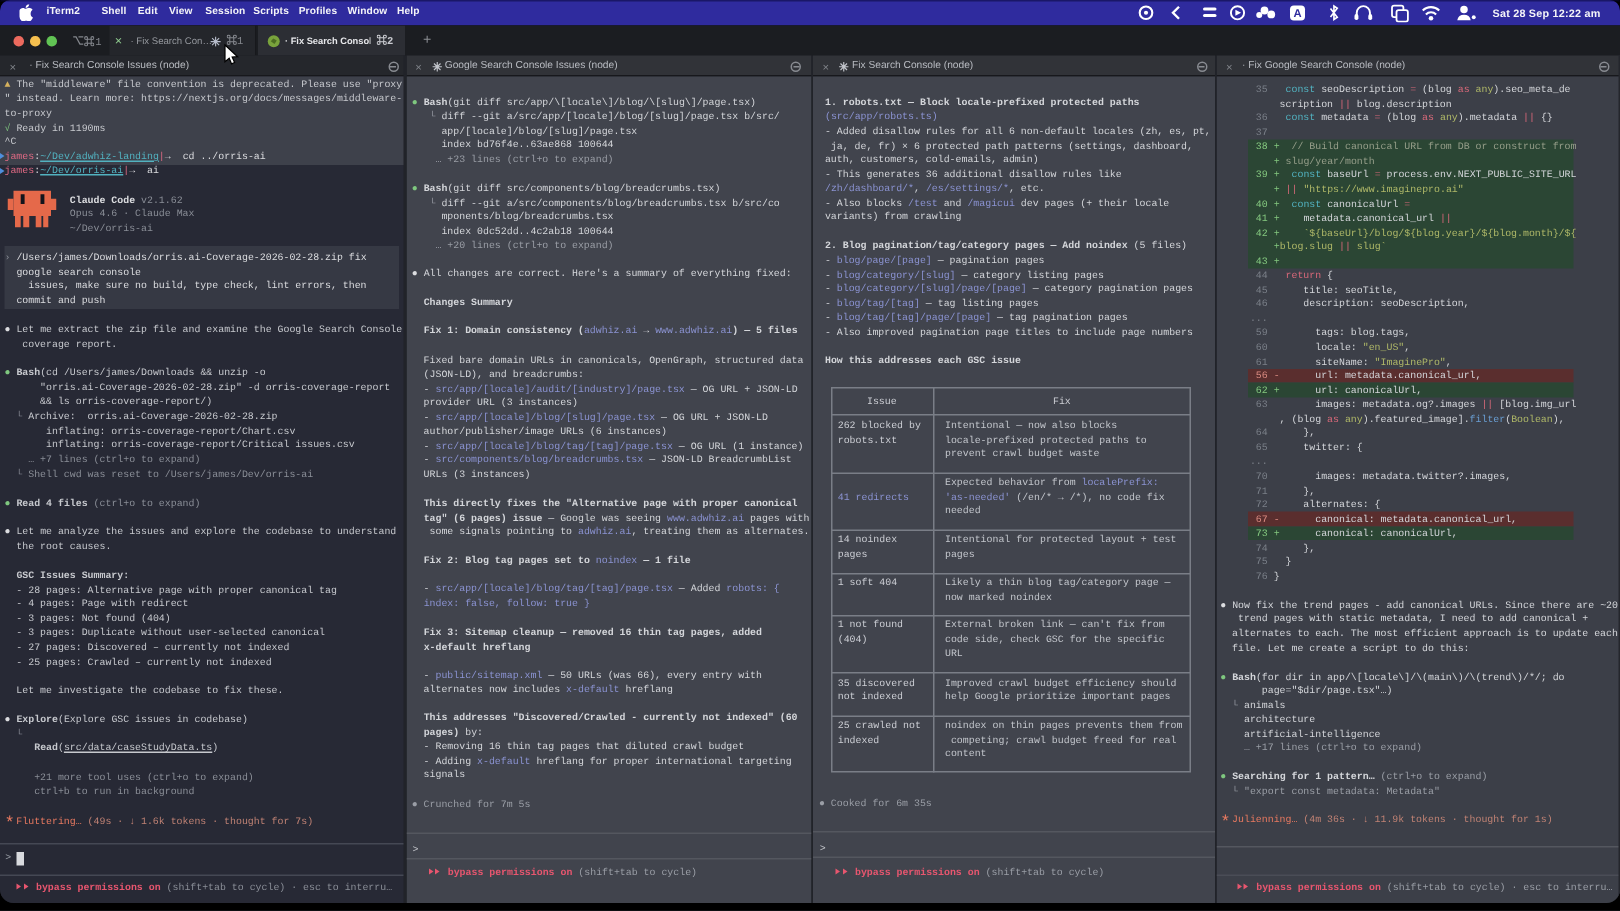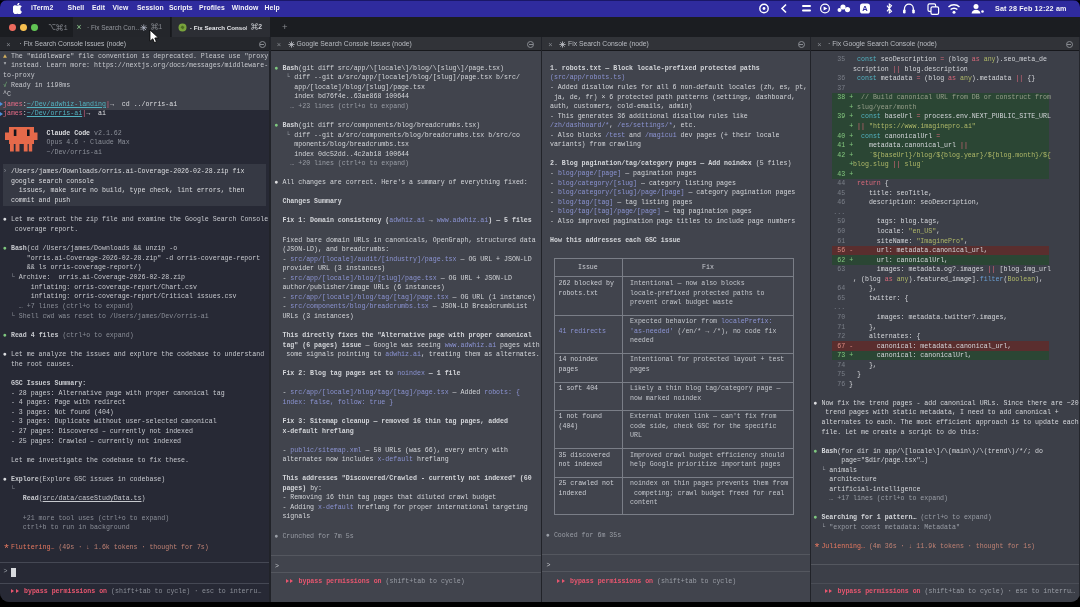--- a/index.html
+++ b/index.html
@@ -59,21 +59,21 @@
       <rect x="162.2" y="7.4" width="2.6" height="4" rx="1.2" fill="#fff"></rect>
       <rect x="178" y="1.8" width="7.6" height="7.6" rx="1.4" fill="none" stroke="#fff" stroke-width="1.2"></rect>
       <rect x="181" y="4.8" width="7.6" height="7.6" rx="1.4" fill="#2f2b9e" stroke="#fff" stroke-width="1.2"></rect>
       <path d="M198.5 5 A7.8 7.8 0 0 1 209.5 5" fill="none" stroke="#fff" stroke-width="1.4"></path>
       <path d="M200.6 7.6 A4.8 4.8 0 0 1 207.4 7.6" fill="none" stroke="#fff" stroke-width="1.4"></path>
       <circle cx="204" cy="10.2" r="1.5" fill="#fff"></circle>
       <circle cx="226" cy="4.4" r="2.5" fill="#fff"></circle>
       <path d="M221.5 11.5 A4.6 4.6 0 0 1 230.5 11.5 Z" fill="#fff"></path>
       <circle cx="232.5" cy="9.5" r="1.3" fill="#fff"></circle>
     </svg>
-    <span class="mi" style="left:995px;font-size:7.2px;font-weight:700;letter-spacing:.15px">Sat 28 Feb  12:22 am</span>
+    <span class="mi" style="left:995px;font-size:7.2px;font-weight:700;letter-spacing:.15px">Sat 28 Sep  12:22 am</span>
   </div>
 <div id="window">
     <div class="abs" style="left:0;top:0;width:1080px;height:20px;background:#1b1d21"></div>
     <div class="tl" style="left:9px;background:#ec6a5e"></div>
     <div class="tl" style="left:20px;background:#f5bf4f"></div>
     <div class="tl" style="left:31px;background:#61c354"></div>
     <div class="abs" style="left:48px;top:6.3px;width:30px;height:10px;color:#83868c;font-size:7px;font-family:'Liberation Mono',monospace"><svg width="8" height="8" viewBox="0 0 10 10" style="vertical-align:-1.2px">
         <path d="M1 2 L3.4 2 L6.6 8 L9.4 8 M5.4 2 L9.4 2" stroke="#83868c" stroke-width="1" fill="none"></path>
       </svg><svg width="7" height="7" viewBox="0 0 10 10" style="vertical-align:-1px;margin-right:0.5px">
         <g fill="none" stroke="#83868c" stroke-width="1">

